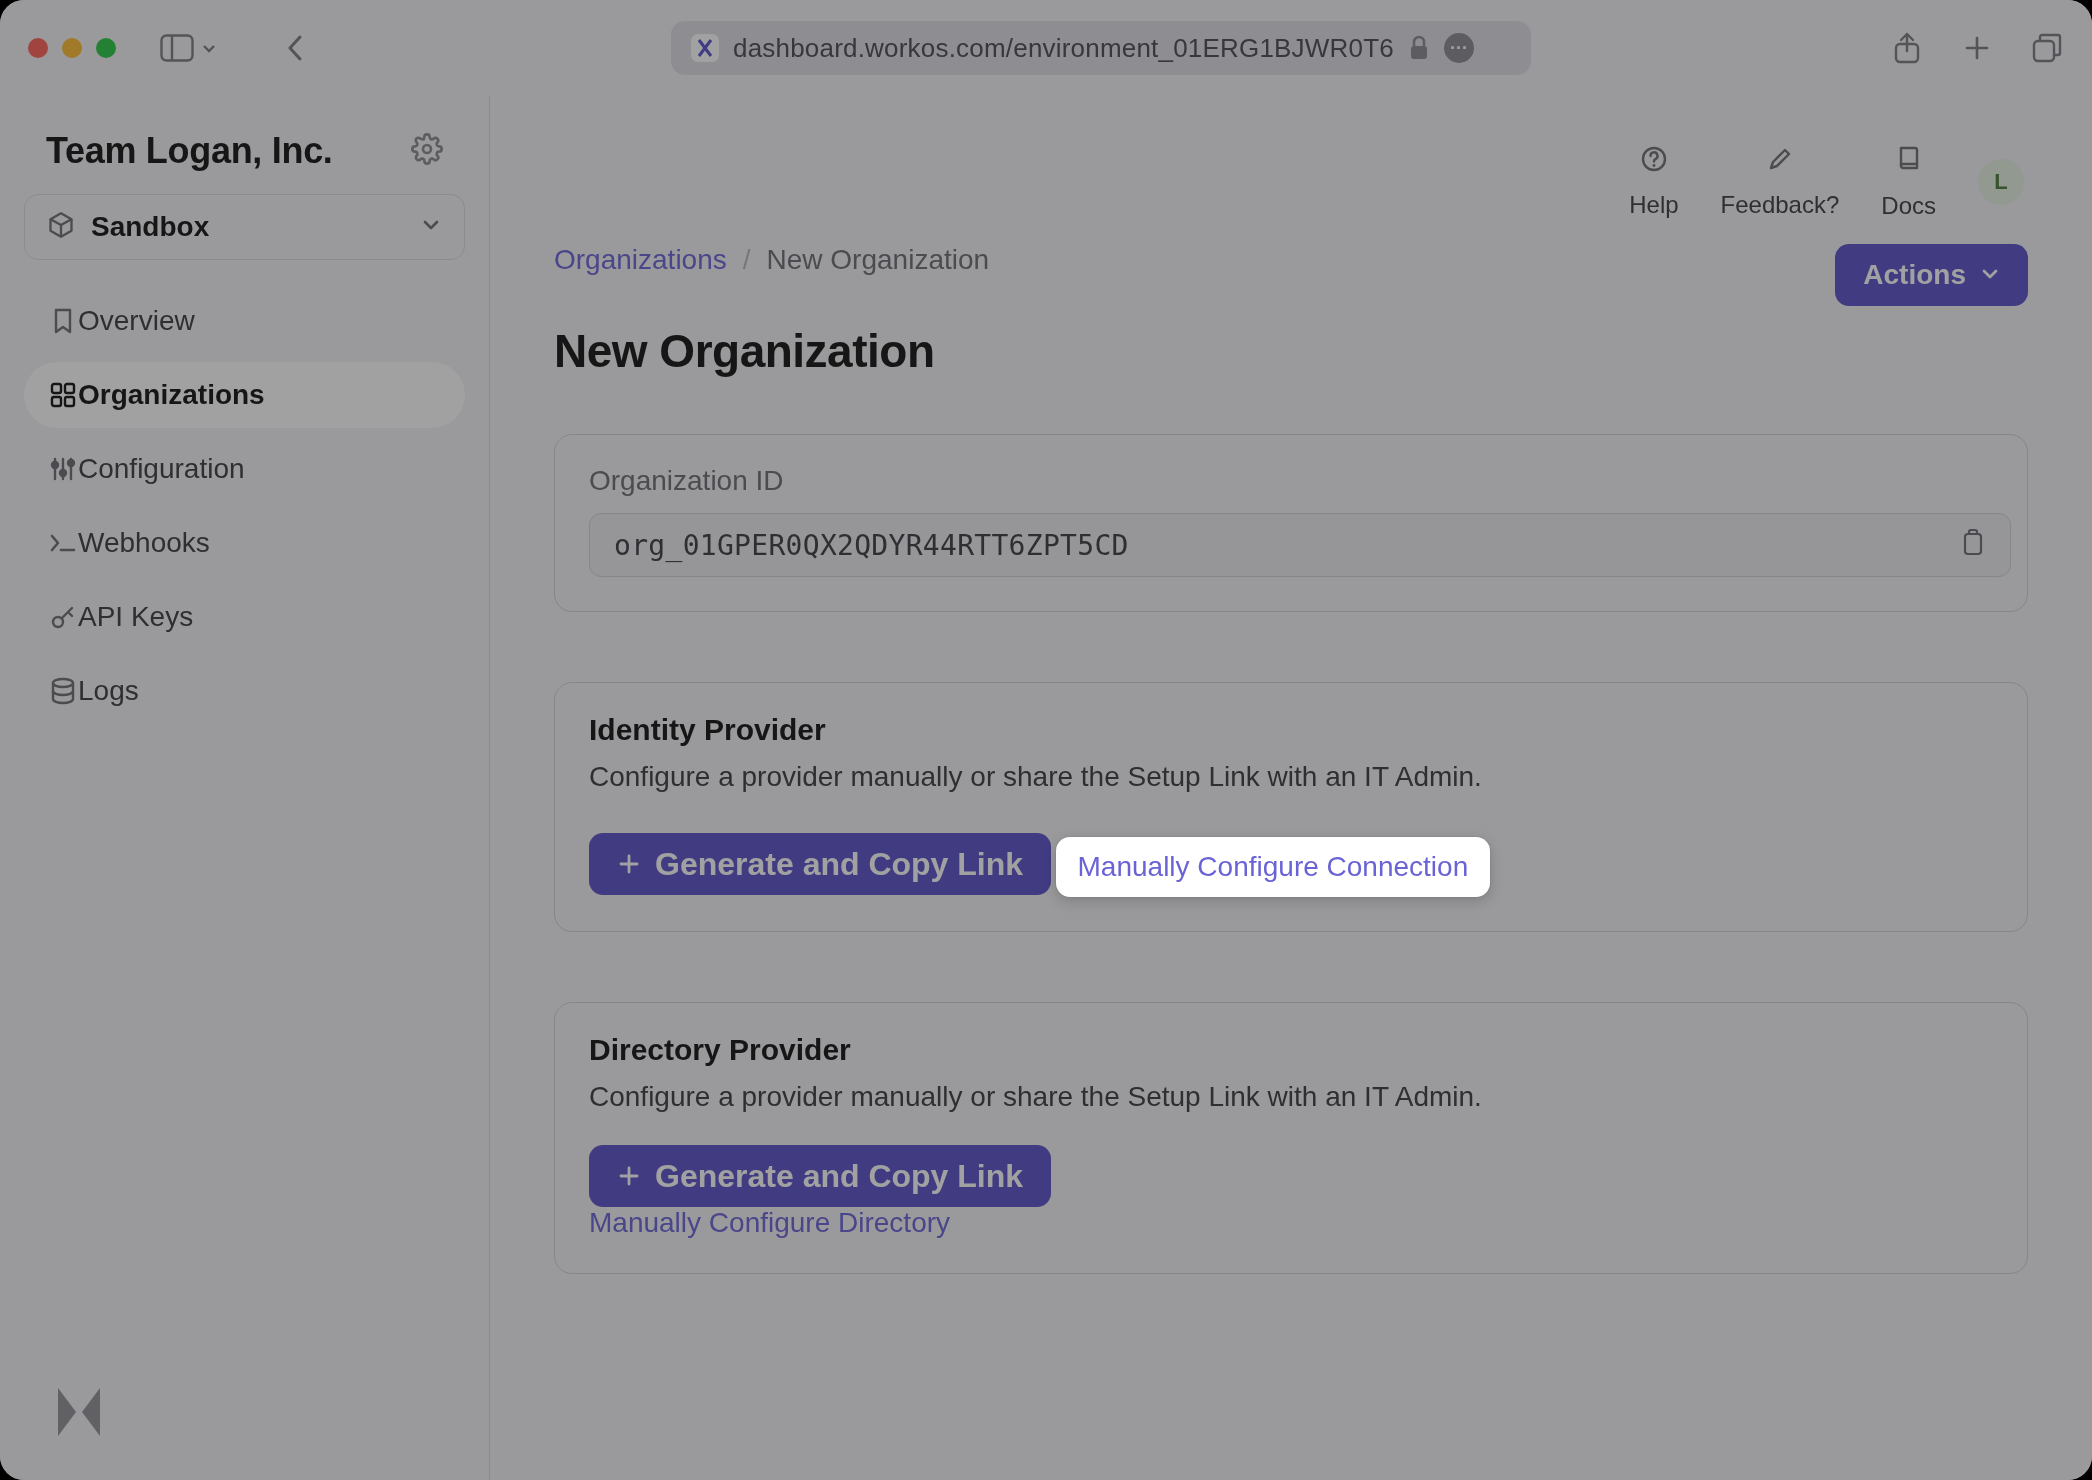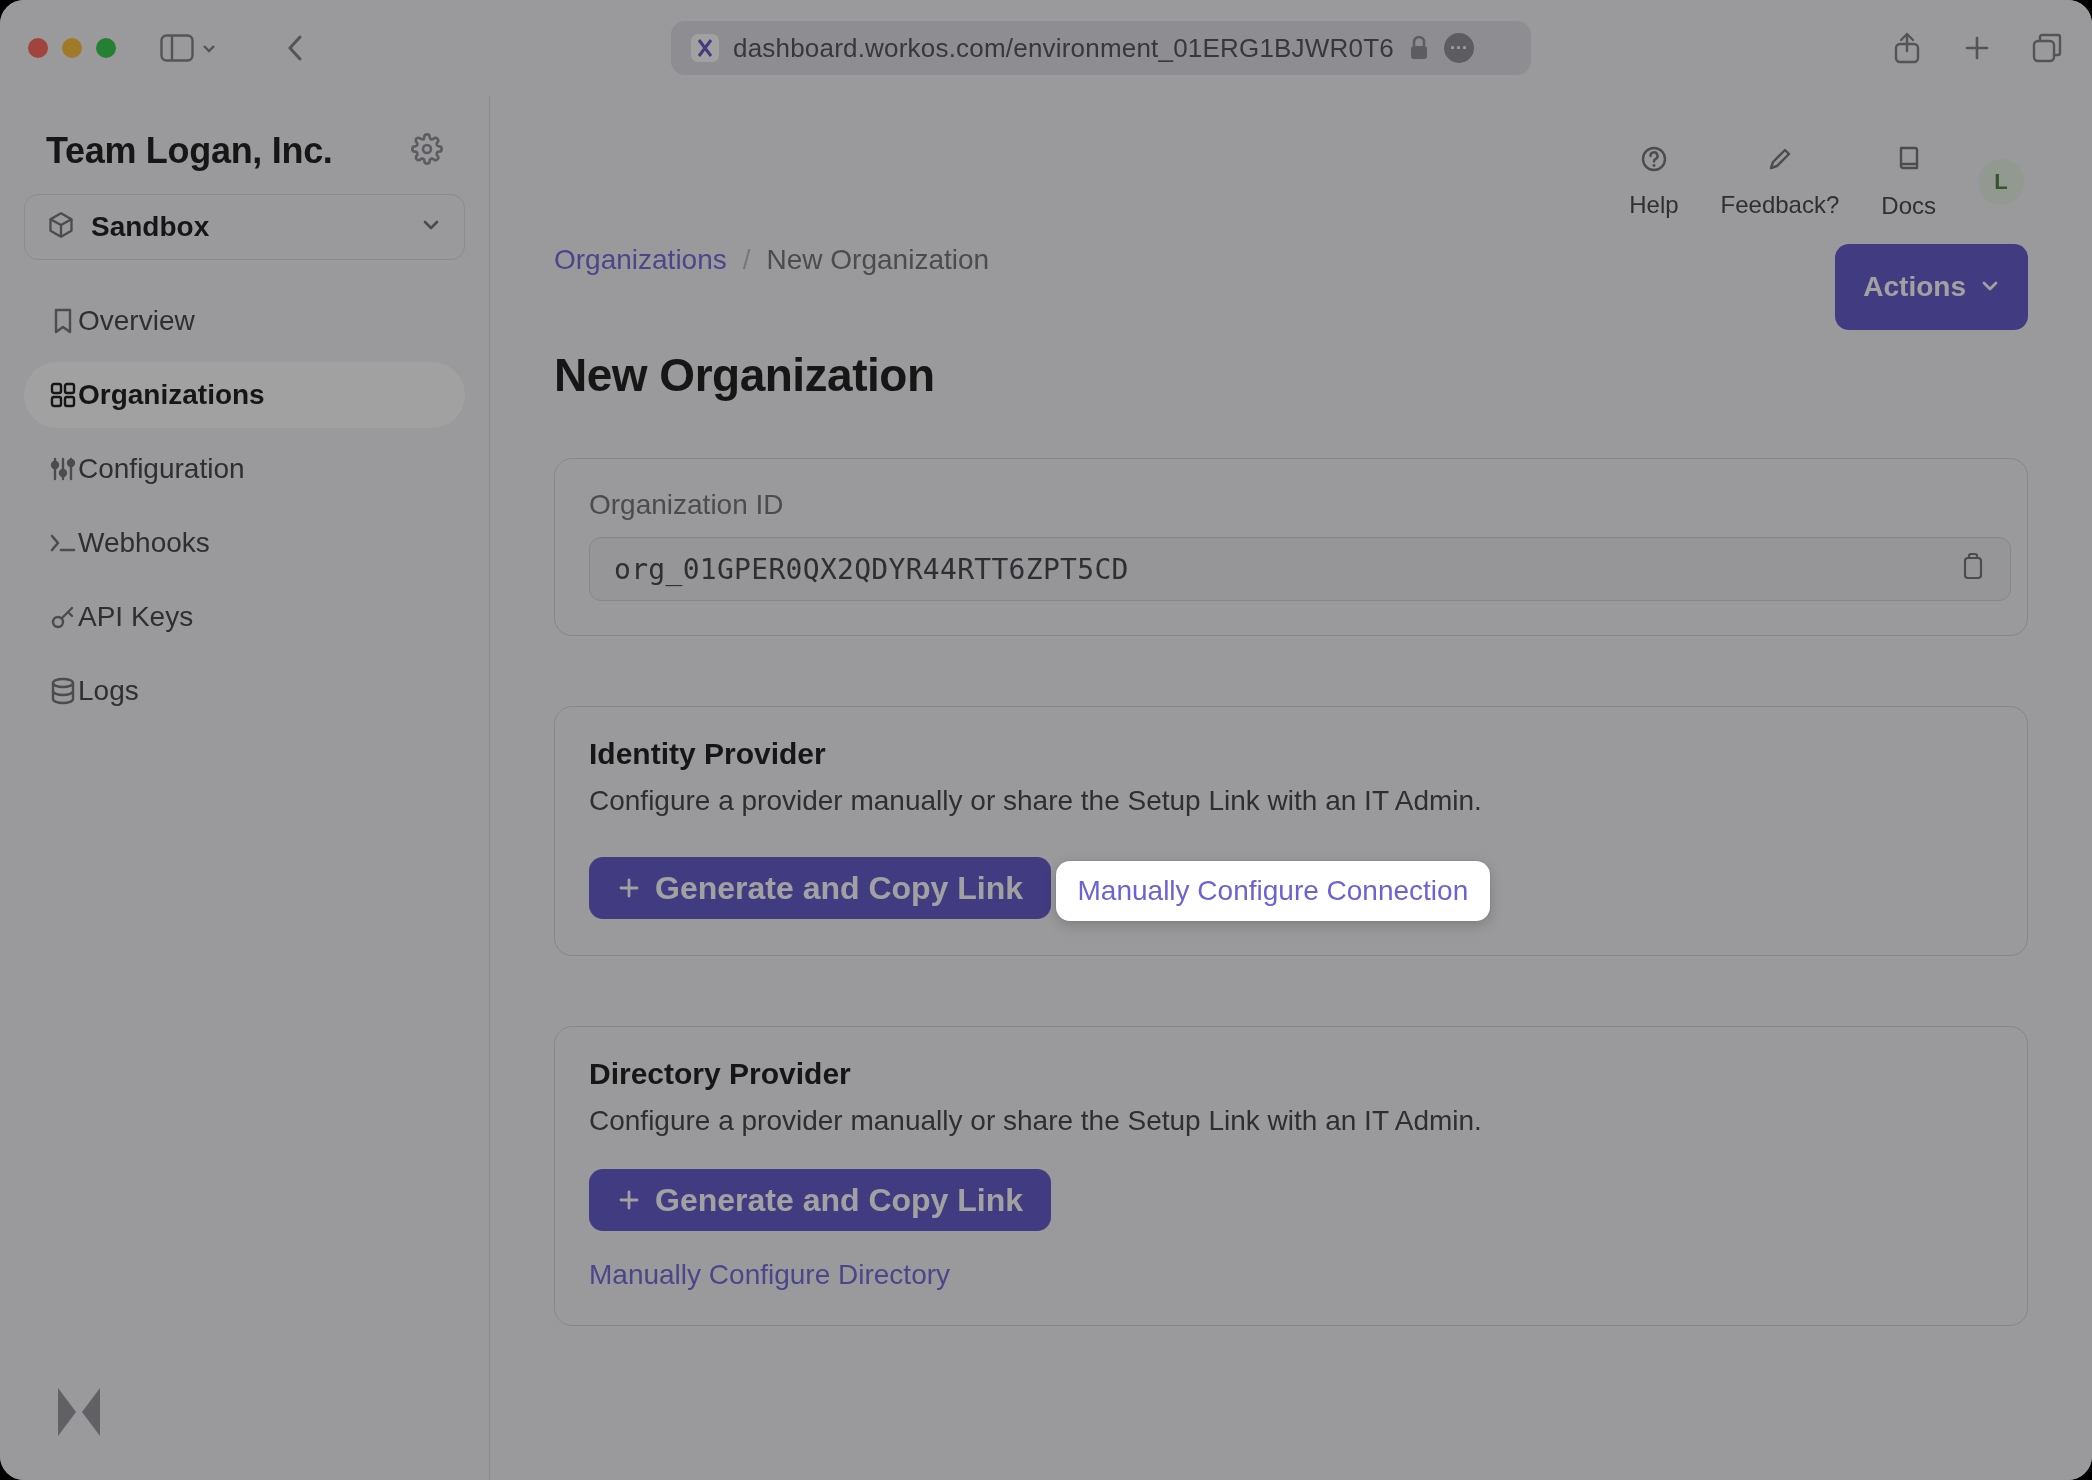--- a/index.html
+++ b/index.html
@@ -101,21 +101,21 @@
   
   .main{flex:1;padding:48px 64px 0 64px;overflow:hidden;}
   .main-inner{max-width:1540px;}
   .crumb-row{display:flex;align-items:flex-start;justify-content:space-between;}
   .crumbs{display:flex;align-items:center;gap:16px;font-size:28px;color:var(--muted);}
   .crumbs .crumb-link{color:var(--link);}
   .crumbs .sep{color:#b6b6bd;}
   .actions-btn{
     display:flex;align-items:center;gap:14px;
     background:var(--primary);color:#fff;
-    height:62px;padding:12px 28px;border-radius:14px;
+    height:62px;padding:0 28px;border-radius:14px;
     font-size:28px;font-weight:600;
   }
   .page-title{font-size:46px;font-weight:800;letter-spacing:-0.5px;margin-top:18px;}
 
   .card{
     border:1px solid var(--card-border);
     border-radius:18px;
     padding:30px 16px 34px 34px;
     margin-top:56px;
   }
@@ -135,21 +135,21 @@
   .sec-title{font-size:30px;font-weight:700;}
   .sec-desc{font-size:28px;color:#3b3b40;margin-top:14px;}
 
   .btn-primary{
     display:inline-flex;align-items:center;gap:14px;
     background:var(--primary);color:#fff;
     height:62px;padding:0 28px;border-radius:14px;
     font-size:32px;font-weight:600;margin-top:32px;
   }
   .plus-icon-w{display:inline-flex;}
-  .link-plain{display:inline-block;margin-top:28px;font-size:28px;color:var(--link);}
+  .link-plain{display:inline-block;font-size:28px;color:var(--link);}
   .link-highlight-wrap{display:inline-block;margin-top:44px;}
   .link-highlight{
     display:inline-block;font-size:28px;color:var(--link);
     background:#fff;padding:14px 22px;border-radius:14px;
     box-shadow:0 4px 14px rgba(0,0,0,0.18), 0 0 0 1px rgba(0,0,0,0.04);
   }
 
   
   .app-header{display:flex;align-items:center;justify-content:flex-end;gap:42px;padding:0 4px 24px 4px;}
   .hdr-item{display:flex;align-items:center;gap:12px;font-size:24px;color:#3b3b40;flex-direction:column;}

